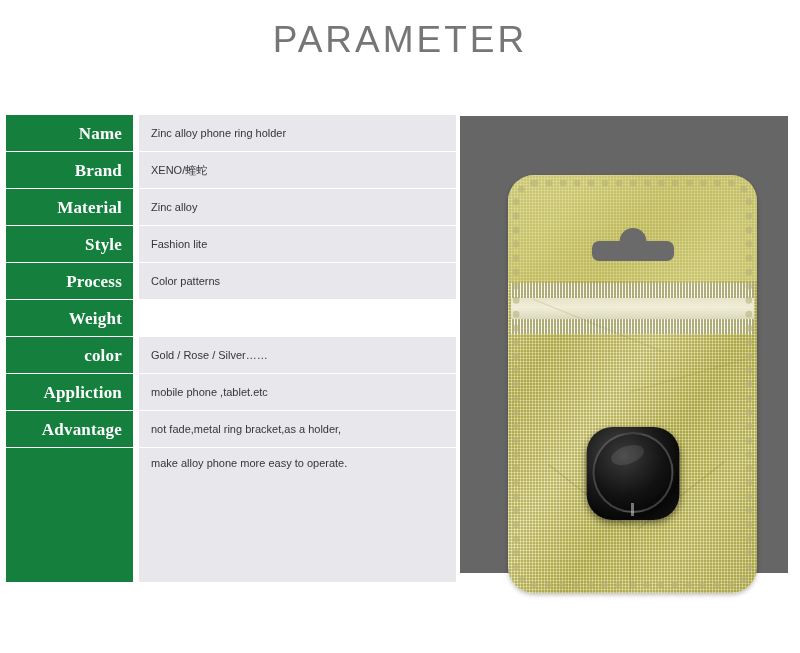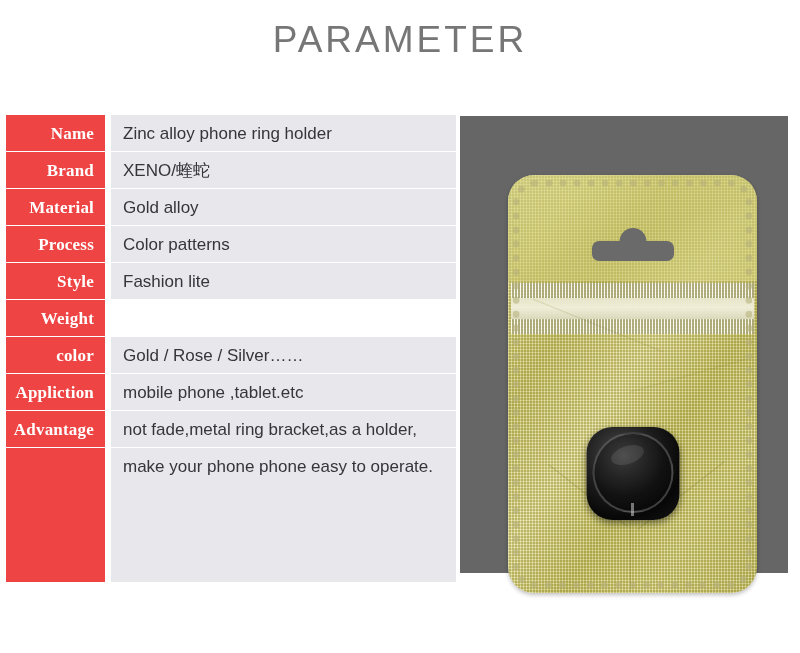--- a/index.html
+++ b/index.html
@@ -54,44 +54,44 @@
     width: 458px;
     height: 36px;
     margin-bottom: 1px;
   }
   .spec-row.tall {
     height: 134px;
   }
 
   .spec-label {
     box-sizing: border-box;
-    width: 99px;
+    width: 127px;
     margin-left: 6px;
-    background: #ef4444;
+    background: #15803d;
     color: #ffffff;
     font-family: "Liberation Serif", serif;
     font-weight: bold;
     font-size: 17px;
     display: flex;
     align-items: center;
     justify-content: flex-end;
     padding-right: 11px;
     letter-spacing: 0.2px;
     line-height: 1;
   }
 
   .spec-value {
     box-sizing: border-box;
     flex: 1;
     margin-left: 6px;
     margin-right: 2px;
     background: #e7e7ec;
     color: #35353a;
     font-family: "Liberation Sans", sans-serif;
-    font-size: 17px;
+    font-size: 11px;
     display: flex;
     align-items: center;
     padding-left: 12px;
     line-height: 1;
   }
   .spec-row.tall .spec-value {
     align-items: flex-start;
     padding-top: 10px;
   }
 
@@ -278,55 +278,55 @@
       <div class="spec-value">Zinc alloy phone ring holder</div>
     </div>
 
     <div class="spec-row">
       <div class="spec-label">Brand</div>
       <div class="spec-value">XENO/蝰蛇</div>
     </div>
 
     <div class="spec-row">
       <div class="spec-label">Material</div>
-      <div class="spec-value">Gold alloy</div>
+      <div class="spec-value">Zinc alloy</div>
+    </div>
+
+    <div class="spec-row">
+      <div class="spec-label">Style</div>
+      <div class="spec-value">Fashion lite</div>
     </div>
 
     <div class="spec-row">
       <div class="spec-label">Process</div>
       <div class="spec-value">Color patterns</div>
     </div>
 
     <div class="spec-row">
-      <div class="spec-label">Style</div>
-      <div class="spec-value">Fashion lite</div>
-    </div>
-
-    <div class="spec-row">
       <div class="spec-label">Weight</div>
     </div>
 
     <div class="spec-row">
       <div class="spec-label">color</div>
       <div class="spec-value">Gold / Rose / Silver……</div>
     </div>
 
     <div class="spec-row">
       <div class="spec-label">Appliction</div>
       <div class="spec-value">mobile phone ,tablet.etc</div>
     </div>
 
     <div class="spec-row">
       <div class="spec-label">Advantage</div>
       <div class="spec-value">not fade,metal ring bracket,as a holder,</div>
     </div>
 
     <div class="spec-row tall">
       <div class="spec-label"></div>
-      <div class="spec-value">make your phone phone easy to operate.</div>
+      <div class="spec-value">make alloy phone more easy to operate.</div>
     </div>
 
   </div>
 
   <div class="product-panel">
 
     <div class="pouch">
       <div class="pouch-header"></div>
       <div class="hang-slot"></div>
       <div class="zip zip-top"></div>

